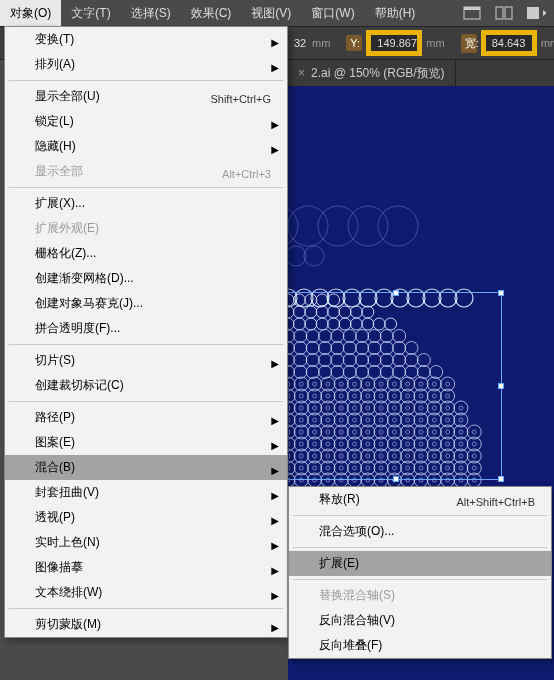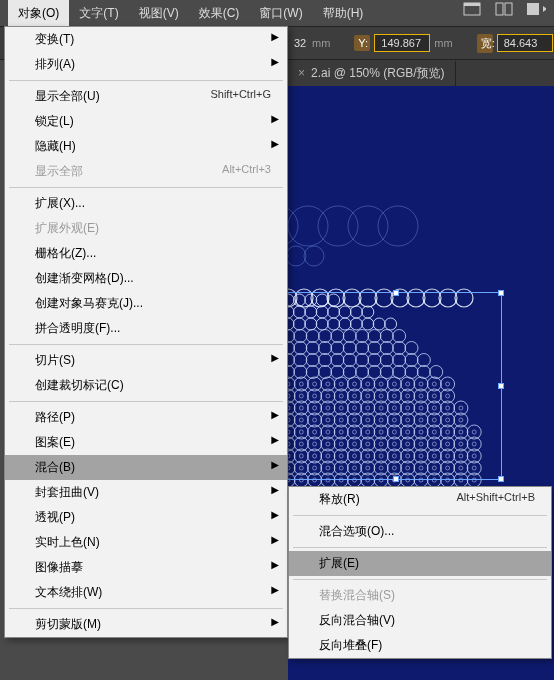--- a/index.html
+++ b/index.html
@@ -1,50 +1,51 @@
 <!DOCTYPE html>
 <html><head>
 <meta charset="utf-8">
 <style>
 *{margin:0;padding:0;box-sizing:border-box;font-family:"Microsoft YaHei",Arial,sans-serif;font-size:12px;-webkit-font-smoothing:none}
 body{width:554px;height:680px;background:#4a4a4a;overflow:hidden;position:relative}
-.menubar{height:26px;background:#4a4a4a;display:flex;align-items:flex-start;padding-left:8px;color:#ddd}
+.menubar{height:26px;background:#4a4a4a;display:flex;align-items:center;padding-left:0;color:#ddd}
 .mitem{padding:5px 10px;cursor:default}
 .mitem.active{background:#e8e8e8;color:#000}
 .mbicons{margin-left:auto;display:flex;gap:12px;padding-right:8px}
 .mbicons span{width:20px;height:18px;display:flex;align-items:center;justify-content:center}
 .toolbar{position:absolute;top:26px;left:0;right:0;height:34px;background:#3d3d3d;border-top:1px solid #222;border-bottom:1px solid #222;display:flex;align-items:center;gap:4px;padding-left:288px;color:#ccc}
 .tlabel{background:#7a5a2a;color:#fff;padding:2px 4px;border-radius:2px;font-size:11px;min-width:16px;text-align:center}
-.tval{background:#2a2a2a;border:1px solid #eab308;padding:2px 6px;min-width:56px;color:#ddd;font-size:11px}
-.tunit{color:#999;font-size:11px;margin-right:20px}
+.tval{background:#2a2a2a;border:5px solid #eab308;padding:2px 6px;min-width:56px;color:#ddd;font-size:11px}
+.tunit{color:#999;font-size:11px;margin-right:12px}
 .tabbar{position:absolute;top:60px;left:288px;right:0;height:26px;background:#3a3a3a;display:flex;align-items:center;color:#ccc}
 .tab{padding:4px 10px;border-right:1px solid #222;font-size:11px;display:flex;align-items:center;gap:6px}
 .tabclose{color:#999}
 .canvas{position:absolute;top:86px;left:288px;right:0;bottom:0;background:#0e1a6e;overflow:hidden}
 .selbox{position:absolute;top:206px;left:-4px;right:52px;height:188px;border:1px solid #6aa5ff}
 .selhandle{position:absolute;width:6px;height:6px;background:#fff;border:1px solid #6aa5ff}
 .menu1{position:absolute;top:26px;left:4px;width:284px;background:#f2f2f2;border:1px solid #888;box-shadow:3px 3px 6px rgba(0,0,0,.35);z-index:100}
-.mrow{display:flex;align-items:flex-start;padding:4px 16px 4px 30px;color:#000;white-space:nowrap;position:relative}
+.mrow{display:flex;align-items:flex-end;padding:4px 16px 4px 30px;color:#000;white-space:nowrap;position:relative}
 .mrow.dis{color:#9a9a9a}
 .mrow.hov{background:#a3a3a3}
 .mrow .sc{margin-left:auto;color:#333;font-size:11px}
 .mrow.dis .sc{color:#9a9a9a}
 .mrow .arr{position:absolute;right:8px;font-size:10px}
 .msep{height:1px;background:#c8c8c8;margin:3px 4px}
 .menu2{position:absolute;top:486px;left:288px;width:264px;background:#f2f2f2;border:1px solid #888;box-shadow:3px 3px 6px rgba(0,0,0,.35);z-index:101}
 svg.blendsvg{position:absolute;top:0;left:0}
 </style>
 </head>
 <body>
 
 <div class="menubar">
   <div class="mitem active">对象(O)</div>
   <div class="mitem">文字(T)</div>
+  <div class="mitem">选择(S)</div>
+  <div class="mitem">效果(C)</div>
   <div class="mitem">视图(V)</div>
-  <div class="mitem">效果(C)</div>
   <div class="mitem">窗口(W)</div>
   <div class="mitem">帮助(H)</div>
   <div class="mbicons">
     <span>
         <svg width="18" height="14">
           <rect x="1" y="1" width="16" height="12" fill="none" stroke="#ccc"></rect>
           <rect x="1" y="1" width="16" height="3" fill="#ccc"></rect>
         </svg>
       </span>
     <span>

